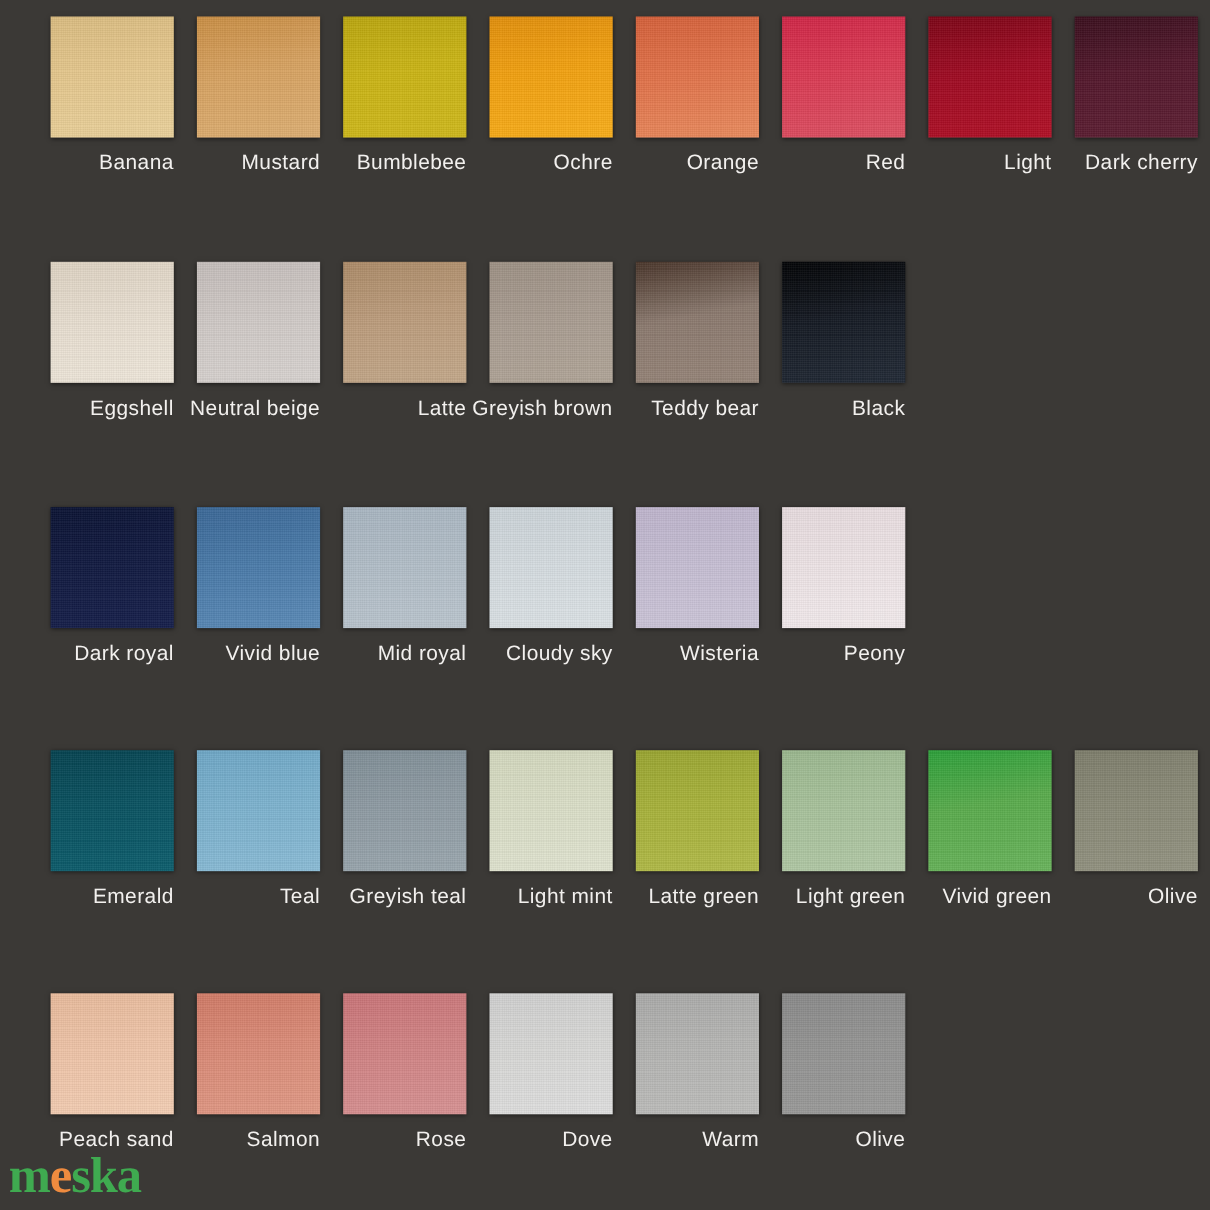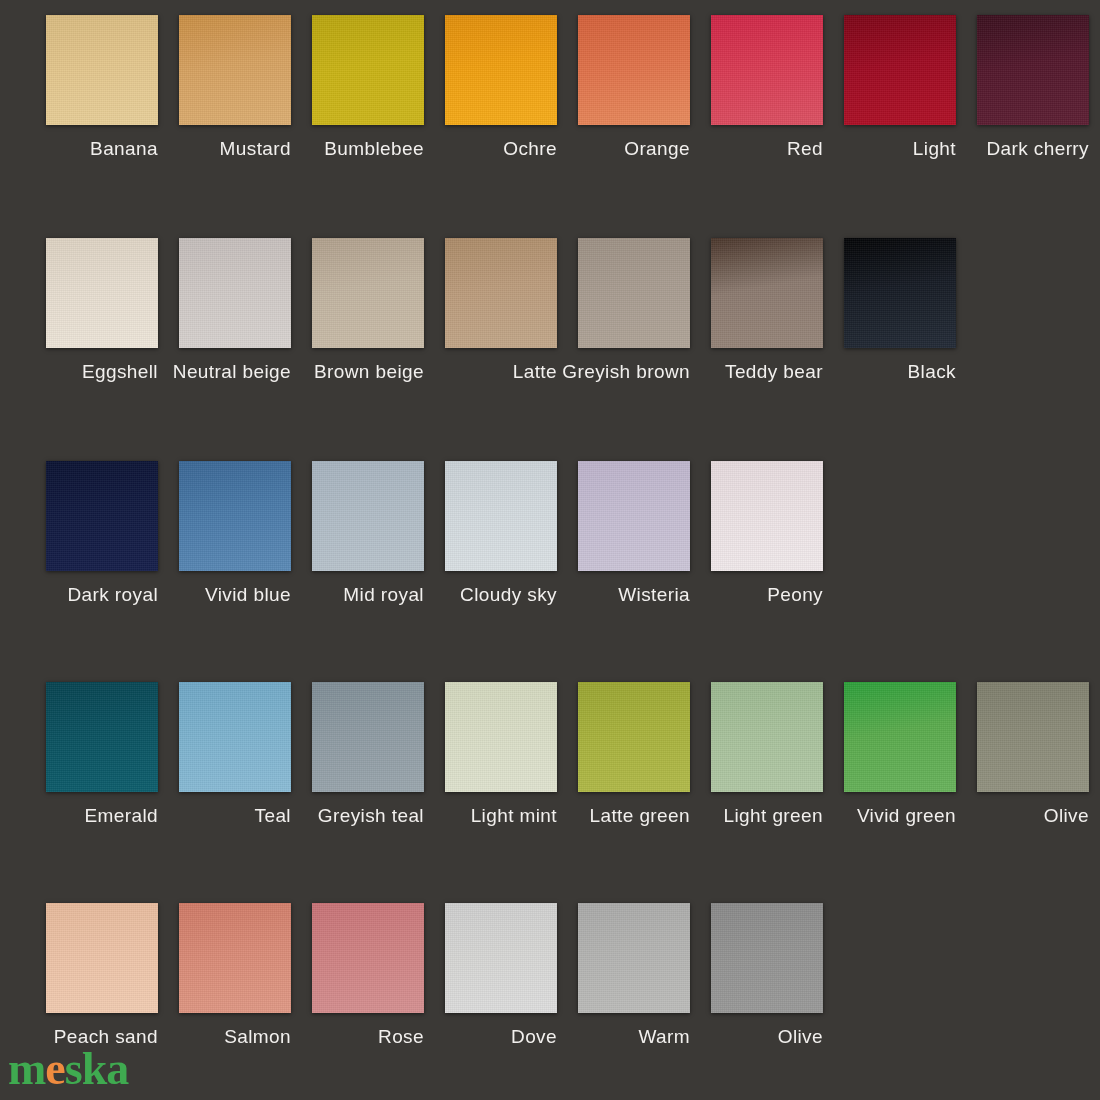--- a/index.html
+++ b/index.html
@@ -120,24 +120,20 @@
     <div class="swatch-row" id="row-1">
       <div class="swatch-cell">
         <div class="swatch-chip" style="background: linear-gradient(170deg, rgb(221, 210, 194) 0%, rgb(230, 221, 207) 45%, rgb(238, 230, 218) 100%);"></div>
         <div class="swatch-label">Eggshell</div>
       </div>
       <div class="swatch-cell">
         <div class="swatch-chip" style="background: linear-gradient(170deg, rgb(196, 189, 186) 0%, rgb(207, 201, 198) 45%, rgb(216, 211, 208) 100%);"></div>
         <div class="swatch-label">Neutral beige</div>
       </div>
       <div class="swatch-cell">
-        <div class="swatch-chip" style="background: linear-gradient(170deg, rgb(176, 160, 140) 0%, rgb(194, 180, 161) 45%, rgb(202, 189, 169) 100%);"></div>
-        <div class="swatch-label">Brown beige</div>
-      </div>
-      <div class="swatch-cell">
         <div class="swatch-chip" style="background: linear-gradient(170deg, rgb(171, 138, 104) 0%, rgb(187, 156, 124) 45%, rgb(195, 168, 138) 100%);"></div>
         <div class="swatch-label">Latte</div>
       </div>
       <div class="swatch-cell">
         <div class="swatch-chip" style="background: linear-gradient(170deg, rgb(157, 144, 132) 0%, rgb(168, 156, 144) 45%, rgb(176, 165, 152) 100%);"></div>
         <div class="swatch-label">Greyish brown</div>
       </div>
       <div class="swatch-cell">
         <div class="swatch-chip" style="background: linear-gradient(170deg, rgb(74, 54, 43) 0%, rgb(139, 122, 111) 45%, rgb(151, 134, 122) 100%);"></div>
         <div class="swatch-label">Teddy bear</div>

